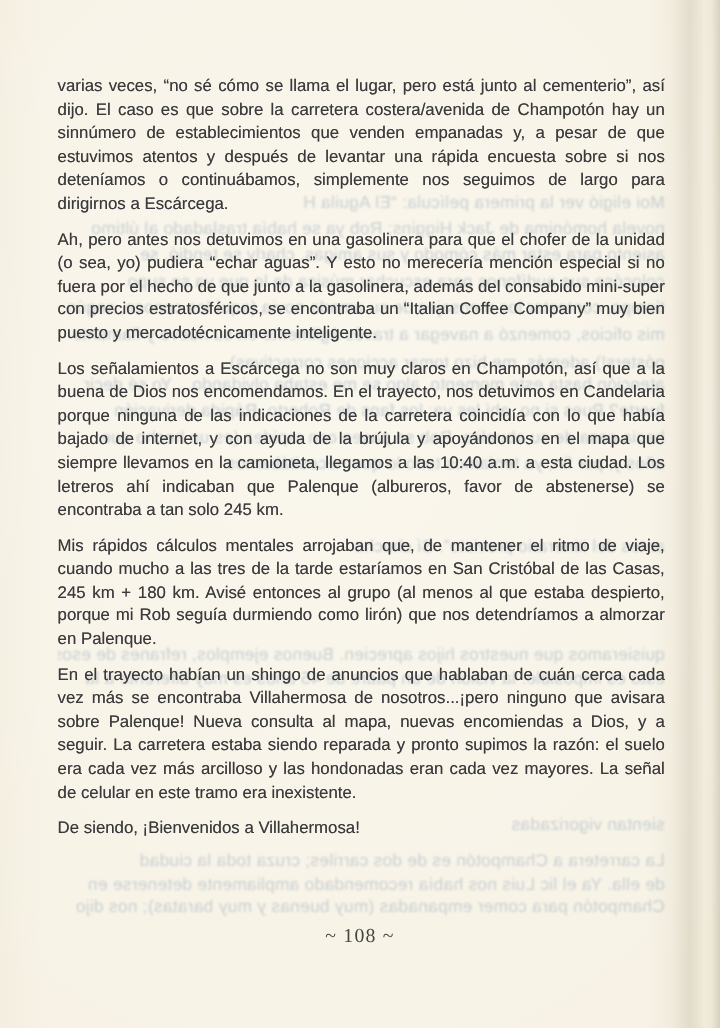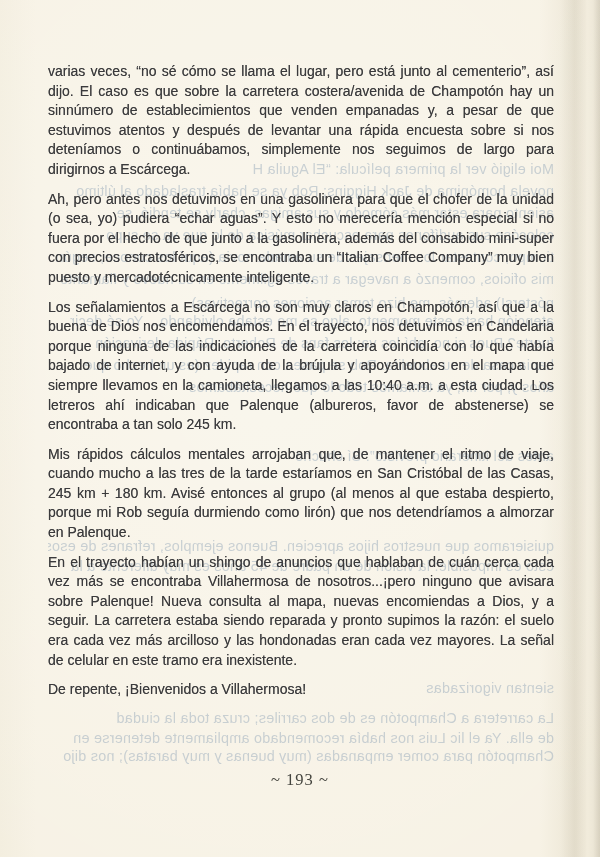--- a/index.html
+++ b/index.html
@@ -111,20 +111,20 @@
     <div class="ghost-line" style="top:666px">de ella. Ya el lic Luis nos había recomendado ampliamente detenerse en</div>
     <div class="ghost-line" style="top:684px">Champotón para comer empanadas (muy buenas y muy baratas); nos dijo</div>
   </div>
 
   <div class="text-block">
     <p>varias veces, “no sé cómo se llama el lugar, pero está junto al cementerio”, así dijo. El caso es que sobre la carretera costera/avenida de Champotón hay un sinnúmero de establecimientos que venden empanadas y, a pesar de que estuvimos atentos y después de levantar una rápida encuesta sobre si nos deteníamos o continuábamos, simplemente nos seguimos de largo para dirigirnos a Escárcega.</p>
     <p>Ah, pero antes nos detuvimos en una gasolinera para que el chofer de la unidad (o sea, yo) pudiera “echar aguas”. Y esto no merecería mención especial si no fuera por el hecho de que junto a la gasolinera, además del consabido mini-super con precios estratosféricos, se encontraba un “Italian Coffee Company” muy bien puesto y mercadotécnicamente inteligente.</p>
     <p>Los señalamientos a Escárcega no son muy claros en Champotón, así que a la buena de Dios nos encomendamos. En el trayecto, nos detuvimos en Candelaria porque ninguna de las indicaciones de la carretera coincidía con lo que había bajado de internet, y con ayuda de la brújula y apoyándonos en el mapa que siempre llevamos en la camioneta, llegamos a las 10:40 a.m. a esta ciudad. Los letreros ahí indicaban que Palenque (albureros, favor de abstenerse) se encontraba a tan solo 245 km.</p>
     <p>Mis rápidos cálculos mentales arrojaban que, de mantener el ritmo de viaje, cuando mucho a las tres de la tarde estaríamos en San Cristóbal de las Casas, 245 km + 180 km. Avisé entonces al grupo (al menos al que estaba despierto, porque mi Rob seguía durmiendo como lirón) que nos detendríamos a almorzar en Palenque.</p>
     <p>En el trayecto habían un shingo de anuncios que hablaban de cuán cerca cada vez más se encontraba Villahermosa de nosotros...¡pero ninguno que avisara sobre Palenque! Nueva consulta al mapa, nuevas encomiendas a Dios, y a seguir. La carretera estaba siendo reparada y pronto supimos la razón: el suelo era cada vez más arcilloso y las hondonadas eran cada vez mayores. La señal de celular en este tramo era inexistente.</p>
-    <p>De repente, ¡Bienvenidos a Villahermosa!</p>
+    <p>De siendo, ¡Bienvenidos a Villahermosa!</p>
   </div>
 
-  <div class="footer">~ 193 ~</div>
+  <div class="footer">~ 108 ~</div>
 
   <div class="right-crease"></div>
   <div class="right-edge"></div>
 </div>
 
 </body></html>

